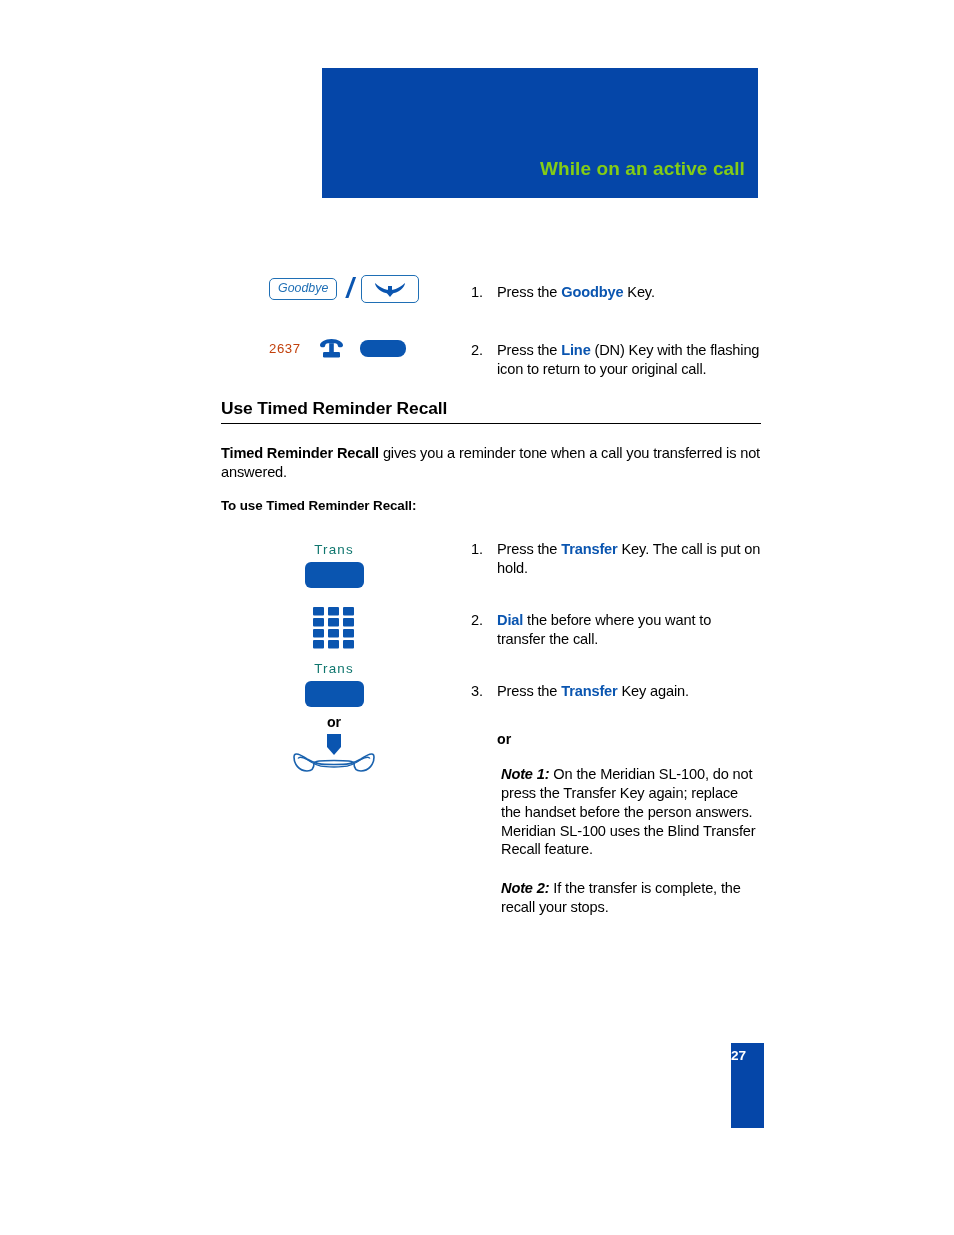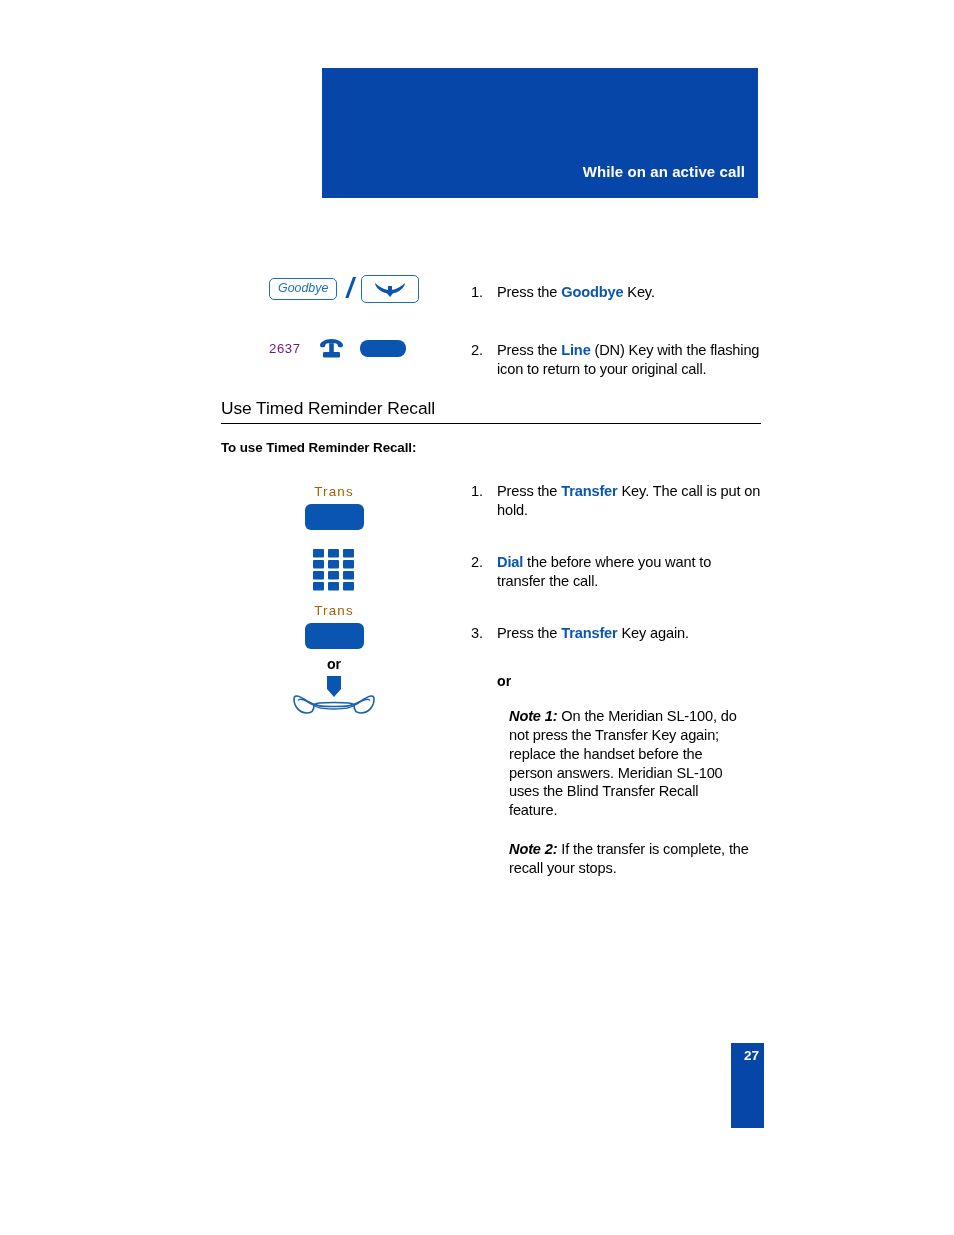--- a/index.html
+++ b/index.html
@@ -23,22 +23,22 @@
     top: 68px;
     width: 436px;
     height: 130px;
     background: #0546a8;
     box-sizing: border-box;
   }
   .banner-title {
     position: absolute;
     right: 13px;
     bottom: 18px;
-    color: #ffffff;
-    font-size: 15px;
+    color: #84cc16;
+    font-size: 19px;
     font-weight: bold;
     letter-spacing: 0.1px;
     white-space: nowrap;
   }
 
   
   .content {
     position: absolute;
     left: 221px;
     top: 213px;
@@ -116,55 +116,55 @@
     border-radius: 5px;
     background: #ffffff;
     width: 56px;
     height: 26px;
     display: flex;
     align-items: center;
     justify-content: center;
   }
 
   .dn-label {
-    color: #701a75;
+    color: #c2410c;
     font-size: 13.2px;
     letter-spacing: 0.6px;
   }
   .line-key {
     width: 46px;
     height: 17px;
     border-radius: 8px;
     background: #0a55b0;
   }
 
   
   .section-title {
     font-size: 17.4px;
-    font-weight: normal;
+    font-weight: bold;
     letter-spacing: -0.1px;
     margin: 0;
   }
   .rule {
     border: 0;
     border-top: 1.1px solid #000000;
     margin: 4px 0 0 0;
   }
 
   .body-text {
     font-size: 14.6px;
     line-height: 1.3;
     letter-spacing: -0.15px;
     margin: 0;
   }
   .body-text b { font-weight: bold; }
 
   
   .trans-label {
-    color: #a16207;
+    color: #0f766e;
     font-size: 13.4px;
     letter-spacing: 1.2px;
     text-align: center;
   }
   .trans-key {
     width: 59px;
     height: 26px;
     border-radius: 6px;
     background: #0a55b0;
     margin: 5px auto 0 auto;
@@ -172,46 +172,45 @@
   .or-label {
     font-size: 14.2px;
     font-weight: bold;
     text-align: center;
   }
 
   .note {
     font-size: 14.6px;
     line-height: 1.29;
     letter-spacing: -0.15px;
-    margin: 12px;
+    margin: 4px;
   }
   .note-lead {
     font-weight: bold;
     font-style: italic;
   }
 
   
   .page-tab {
     position: absolute;
     left: 731px;
     top: 1043px;
     width: 33px;
     height: 85px;
     background: #0546a8;
   }
   .page-num {
     position: absolute;
     top: 5px;
     left: 0;
     right: 0;
-    text-align: center;
+    text-align: left;
     color: #ffffff;
     font-size: 13.6px;
     font-weight: bold;
-    padding-left: 8px;
   }
 </style>
 </head>
 <body>
 
 <div class="banner">
   <div class="banner-title">While on an active call</div>
 </div>
 
 <div class="content">
@@ -260,20 +259,21 @@
         <div class="step-text"><span>Press the </span><b class="key">Line</b><span> (DN) Key with the flashing icon to return to your original call.</span></div>
       </div>
     </div>
   </div>
 
   <div style="margin-top:20px;">
     <div class="section-title">Use Timed Reminder Recall</div>
     <hr class="rule">
   </div>
 
+  <p class="body-text" style="margin-top:20px;"><b>Timed Reminder Recall</b><span> gives you a reminder tone when a call you transferred is not answered.</span></p>
 
   <div class="sub-heading" style="margin-top:15px;">To use Timed Reminder Recall:</div>
 
   <div class="step-block">
 
     <div class="icon-col">
 
       <div style="margin-top:27px; width:120px; margin-left:53px;">
         <div class="trans-label">Trans</div>
         <div class="trans-key"></div>

